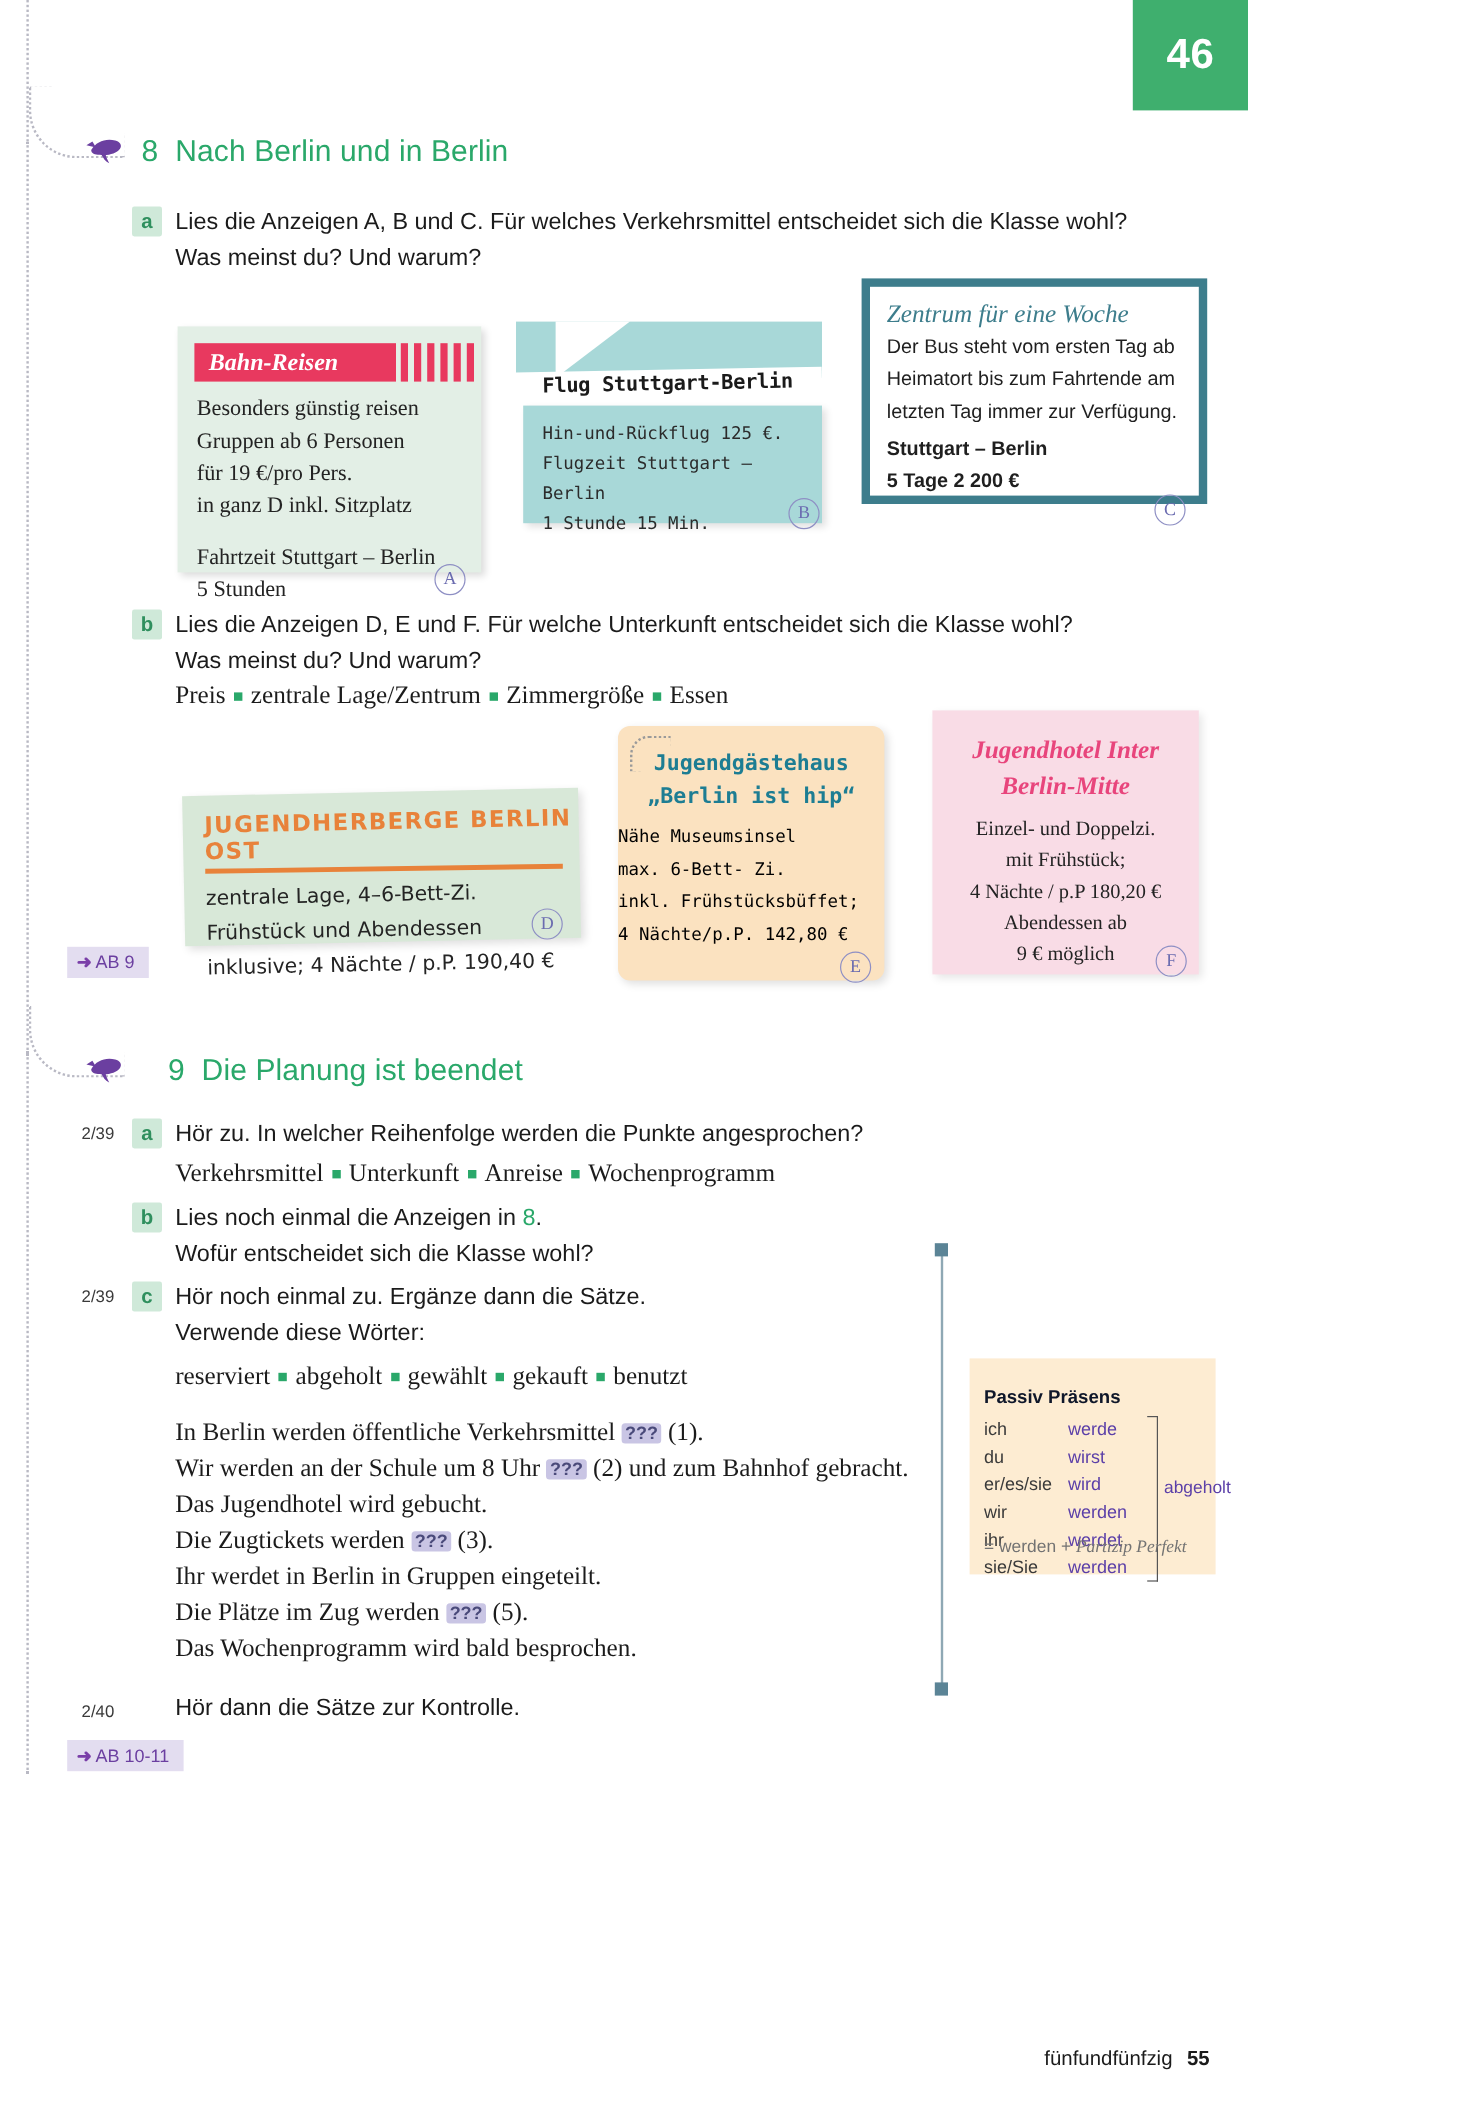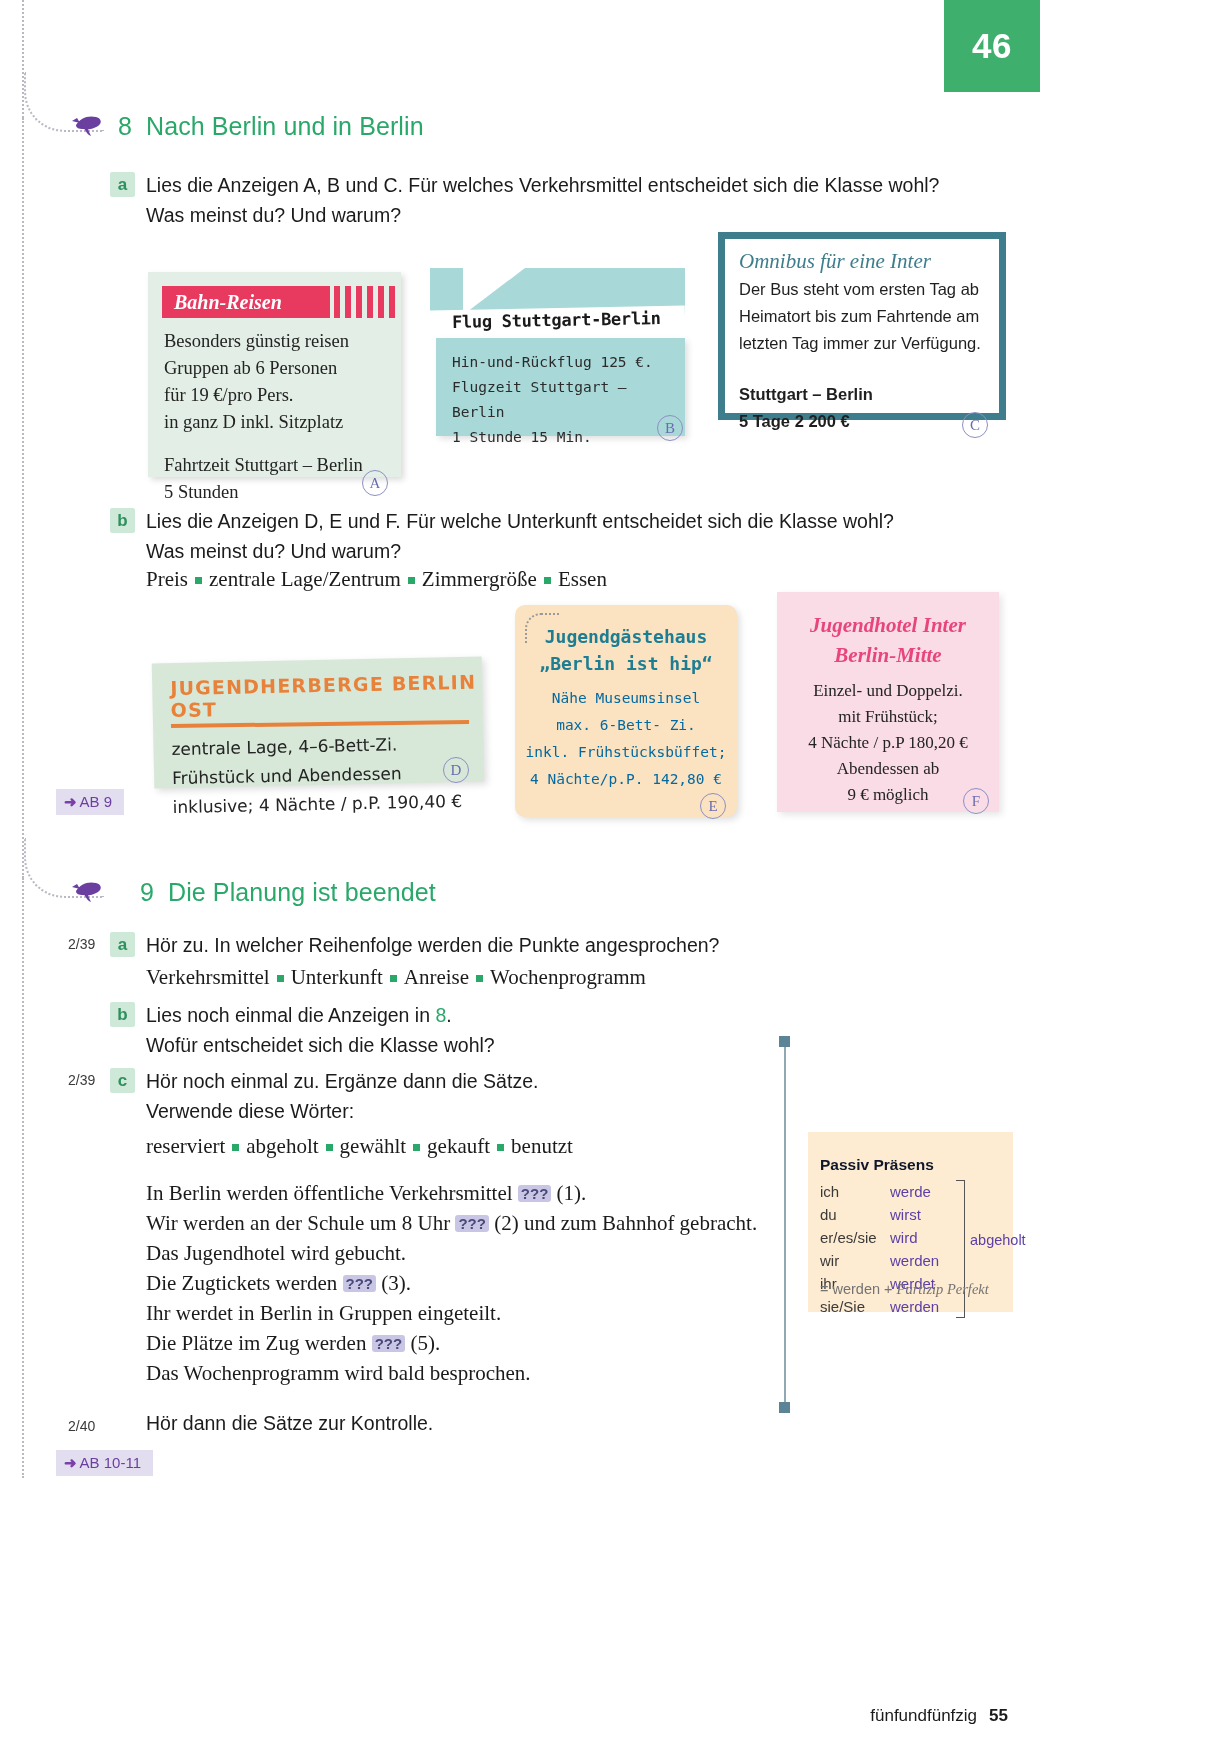--- a/index.html
+++ b/index.html
@@ -171,21 +171,21 @@
   .ad-c .title {
     font-family:"Liberation Serif", serif;
     font-style:italic; font-size:21px; color:#3d7d8c;
     margin:10px 0 2px 14px;
   }
   .ad-c p {
     font-family:"Liberation Sans", sans-serif;
     font-size:16.5px; color:#1f1f1f; line-height:27px;
     margin:0 0 0 14px;
   }
-  .ad-c p.bold { font-weight:bold; margin-top:24px; }
+  .ad-c p.bold { font-weight:bold; margin-top:4px; }
 
   
   .ad-d {
     left:153px; top:660px; width:330px; height:125px;
     background:#d8e8d8;
     box-shadow:3px 3px 7px rgba(0,0,0,.13);
     transform:rotate(-1.2deg);
   }
   .ad-d .title {
     font-family:"DejaVu Sans", sans-serif;
@@ -216,22 +216,22 @@
     border-top-left-radius:16px;
   }
   .ad-e .title {
     font-family:"DejaVu Sans Mono", monospace;
     font-weight:bold; font-size:18px; color:#1d7d93;
     text-align:center; line-height:27px;
     margin-top:18px;
   }
   .ad-e p {
     font-family:"DejaVu Sans Mono", monospace;
-    font-size:14.5px; color:#0369a1; line-height:27px;
-    text-align:center; margin-top:8px;
+    font-size:14.5px; color:#000000; line-height:27px;
+    text-align:left; margin-top:8px;
   }
 
   
   .ad-f {
     left:777px; top:592px; width:222px; height:220px;
     background:#f9dce6;
     box-shadow:3px 3px 7px rgba(0,0,0,.1);
   }
   .ad-f .title {
     font-family:"Liberation Serif", serif;
@@ -369,21 +369,21 @@
     <div class="title">Flug Stuttgart-Berlin</div>
     <div class="tealbody">
       <p>Hin-und-Rückflug 125 €.</p>
       <p style="margin-top:0">Flugzeit Stuttgart – Berlin</p>
       <p style="margin-top:0">1 Stunde 15 Min.</p>
     </div>
   </div>
   <div class="circ" style="left:657px; top:415px;">B</div>
 
   <div class="ad ad-c">
-    <div class="title">Omnibus für eine Inter</div>
+    <div class="title">Zentrum für eine Woche</div>
     <p>Der Bus steht vom ersten Tag ab</p>
     <p>Heimatort bis zum Fahrtende am</p>
     <p>letzten Tag immer zur Verfügung.</p>
     <p class="bold">Stuttgart – Berlin</p>
     <p class="bold" style="margin-top:0">5 Tage 2 200 €</p>
   </div>
   <div class="circ" style="left:962px; top:412px;">C</div>
 
   <div class="task-letter" style="left:110px; top:508px;">b</div>
   <div class="ins" style="left:146px; top:506px; width:820px;">

